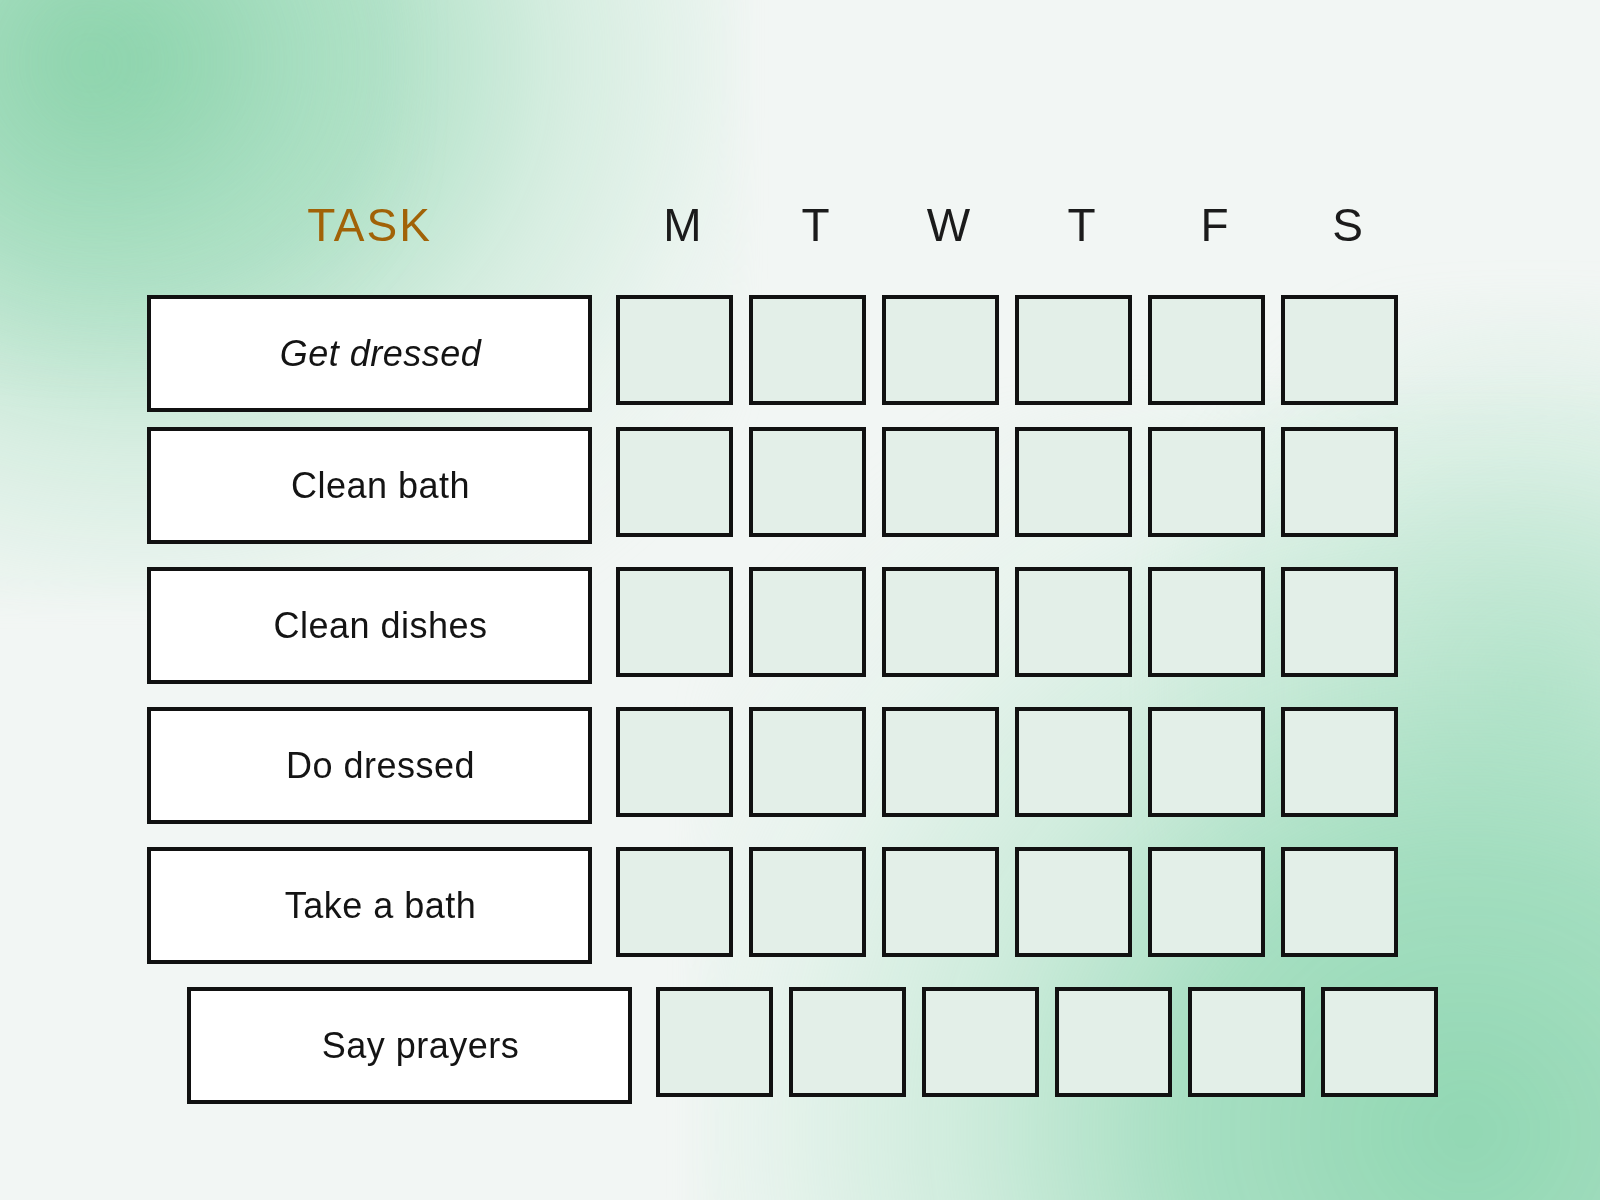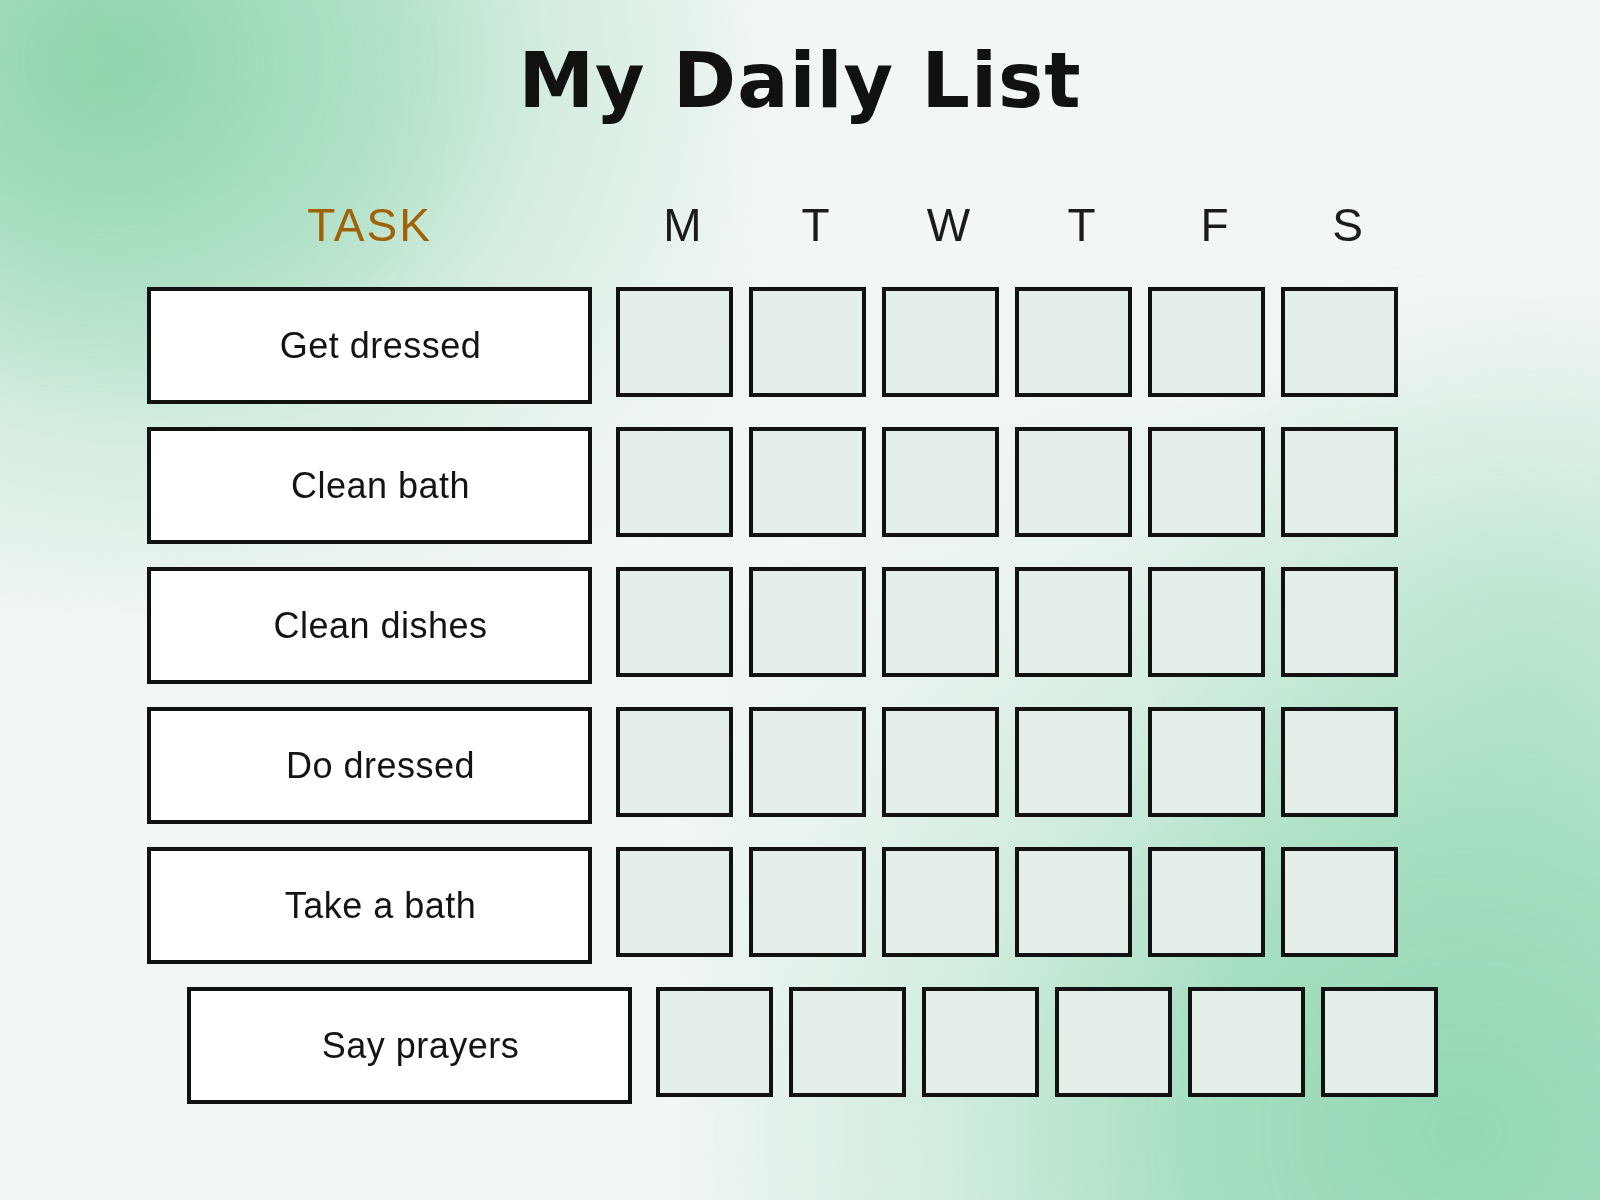--- a/index.html
+++ b/index.html
@@ -184,36 +184,35 @@
 <body>
 
 <div id="bg-layer"></div>
 <div id="bg-wash-topleft"></div>
 <div id="bg-wash-topleft-deep"></div>
 <div id="bg-wash-right"></div>
 <div id="bg-wash-bottomright"></div>
 
 <div id="page">
 
-  <div id="page-title">My Daily List</div>
 
   <div id="header-row">
     <div id="task-col-header">TASK</div>
 
   <div class="day-header" style="left: 473px;">M</div>
       <div class="day-header" style="left: 606px;">T</div>
       <div class="day-header" style="left: 739px;">W</div>
       <div class="day-header" style="left: 872px;">T</div>
       <div class="day-header" style="left: 1005px;">F</div>
       <div class="day-header" style="left: 1138px;">S</div>
     </div>
 
   <div id="grid">
 
-  <div class="task-row" style="top: 0px;">
+  <div class="task-row" style="top: 8px; font-style: italic;">
         <div class="task-label-box">
           <span class="task-label-text">Get dressed</span>
         </div>
         <div class="check-cell" style="left: 469px;"></div>
         <div class="check-cell" style="left: 602px;"></div>
         <div class="check-cell" style="left: 735px;"></div>
         <div class="check-cell" style="left: 868px;"></div>
         <div class="check-cell" style="left: 1001px;"></div>
         <div class="check-cell" style="left: 1134px;"></div>
       </div>

